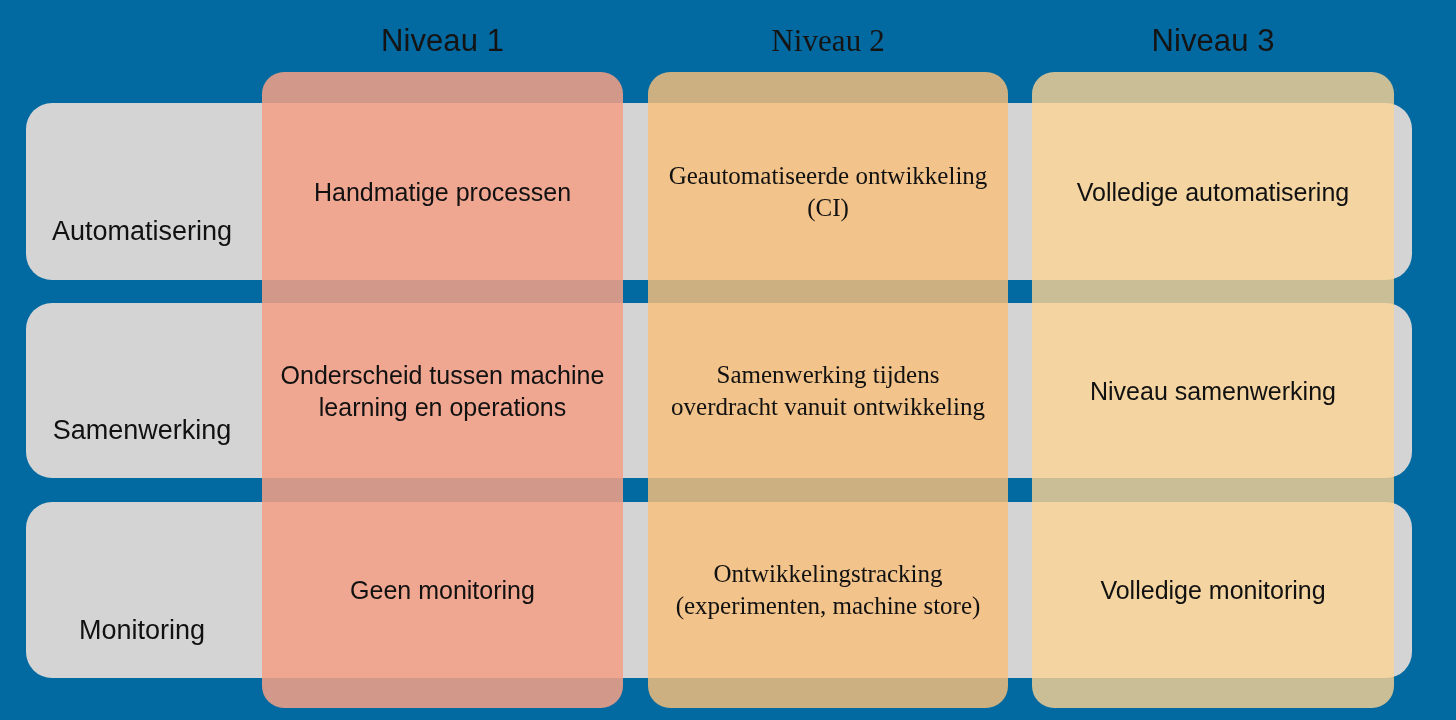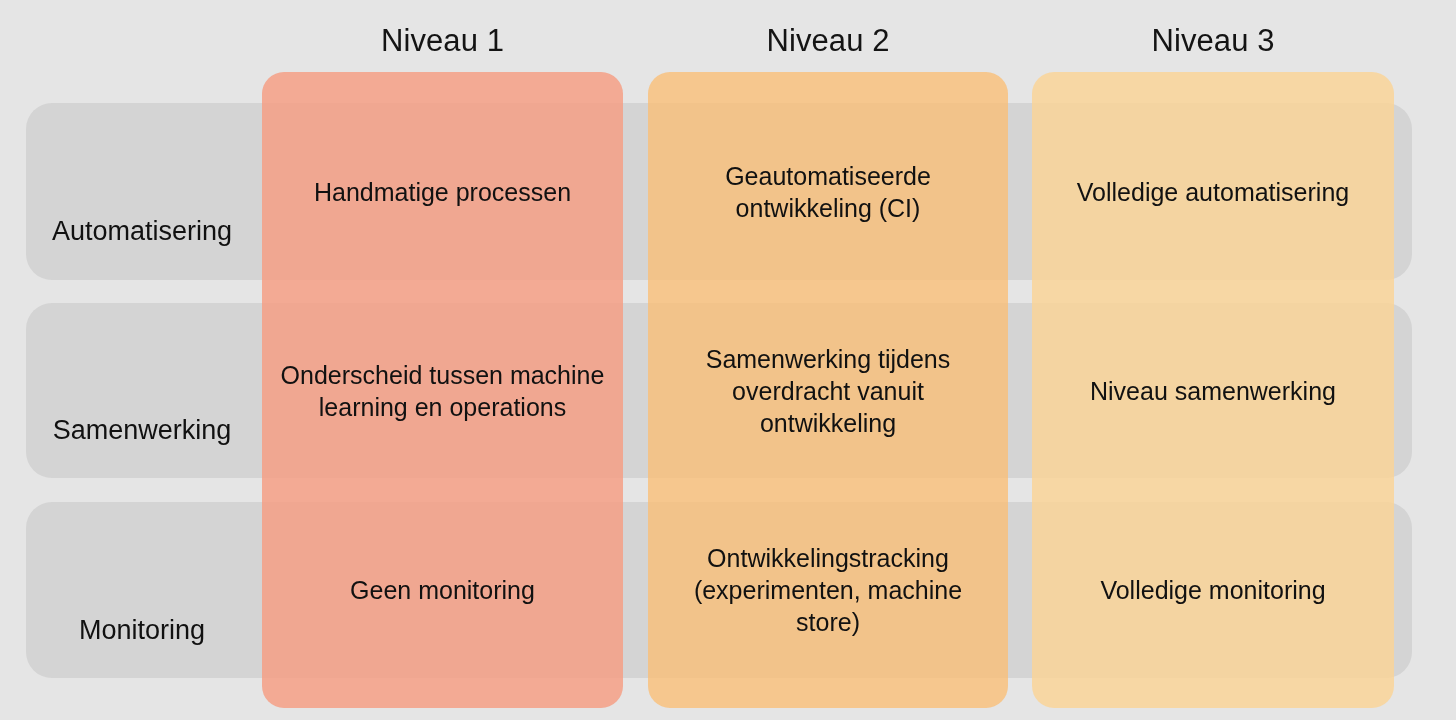--- a/index.html
+++ b/index.html
@@ -13,21 +13,21 @@
     height: 720px;
     font-family: "Liberation Sans", sans-serif;
     color: #111111;
     overflow: hidden;
   }
 
   #matrix {
     position: relative;
     width: 1456px;
     height: 720px;
-    background: #e5e5e5;
+    background: #0369a1;
   }
 
   
   .col-header {
     position: absolute;
     top: 20px;
     height: 42px;
     line-height: 42px;
     text-align: center;
     font-size: 31px;
@@ -90,21 +90,21 @@
     font-weight: 400;
     color: #111111;
     z-index: 5;
     padding: 0 16px;
     box-sizing: border-box;
   }
   .cell span { display: block; }
 
   
   .x1 { left: 262px; width: 361px; }
-  .x2 { left: 648px; width: 360px; }
+  .x2 { left: 648px; width: 360px; font-family: Liberation Serif, serif; }
   .x3 { left: 1032px; width: 362px; }
 
   
   .y1 { top: 103px; height: 177px; }
   .y2 { top: 303px; height: 175px; }
   .y3 { top: 502px; height: 176px; }
 </style>
 </head>
 <body>
 

